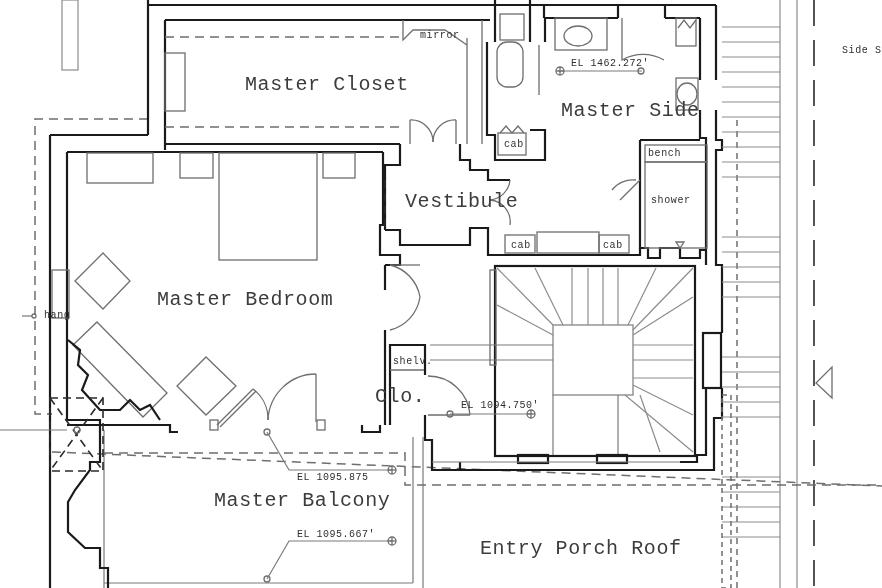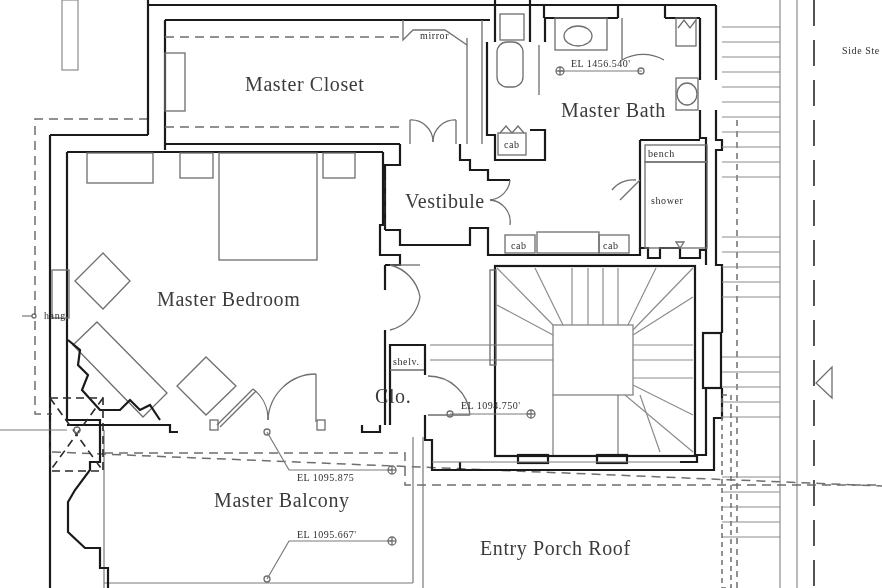--- a/index.html
+++ b/index.html
@@ -4,21 +4,21 @@
 <style>
   html, body { margin: 0; padding: 0; background: #ffffff; }
   body { width: 882px; height: 588px; overflow: hidden; position: relative; }
   #plan { position: absolute; left: 0; top: 0; width: 882px; height: 588px; }
   .wall { stroke: #1a1a1a; stroke-width: 2.2; fill: none; }
   .thin { stroke: #7a7a7a; stroke-width: 1.2; fill: none; }
   .fix { stroke: #6e6e6e; stroke-width: 1.3; fill: none; }
   .dash { stroke: #6e6e6e; stroke-width: 1.5; fill: none; stroke-dasharray: 9 6; }
   .dashk { stroke: #2a2a2a; stroke-width: 1.6; fill: none; stroke-dasharray: 8 5; }
   .grey { stroke: #8c8c8c; stroke-width: 1.2; fill: none; }
-  .lbl { position: absolute; font-family: Liberation Serif, serif; color: #3c3c3c; white-space: nowrap; letter-spacing: 0.6px; }
+  .lbl { position: absolute; font-family: Liberation Mono, monospace; color: #3c3c3c; white-space: nowrap; letter-spacing: 0.6px; }
   .room { font-size: 20px; }
   .small { font-size: 10px; color: #2e2e2e; }
   .el { font-size: 10px; color: #2e2e2e; letter-spacing: 0.5px; }
 </style>
 </head>
 <body>
 
 <svg id="plan" viewBox="0 0 882 588" xmlns="http://www.w3.org/2000/svg">
 
   <g>
@@ -268,33 +268,33 @@
       <line class="fix" x1="388" y1="541" x2="396" y2="541"></line>
       <line class="fix" x1="392" y1="537" x2="392" y2="545"></line>
   </g>
   <g>
     <line class="thin" x1="22" y1="316" x2="32" y2="316"></line>
     <circle class="fix" cx="34" cy="316" r="2"></circle>
   </g>
 </svg>
 
 <div class="lbl room" style="left:245px;top:73px;">Master Closet</div>
-<div class="lbl room" style="left:561px;top:99px;">Master Bath</div>
+<div class="lbl room" style="left:561px;top:99px;">Master Side</div>
 <div class="lbl room" style="left:405px;top:190px;">Vestibule</div>
 <div class="lbl room" style="left:157px;top:288px;">Master Bedroom</div>
 <div class="lbl room" style="left:375px;top:385px;">Clo.</div>
 <div class="lbl room" style="left:214px;top:489px;">Master Balcony</div>
 <div class="lbl room" style="left:480px;top:523px;margin-top:14px;">Entry Porch Roof</div>
 <div class="lbl small" style="left:842px;top:45px;">Side Ste</div>
 
 <div class="lbl small" style="left:420px;top:30px;">mirror</div>
 <div class="lbl small" style="left:504px;top:139px;">cab</div>
 <div class="lbl small" style="left:511px;top:240px;">cab</div>
 <div class="lbl small" style="left:603px;top:240px;">cab</div>
 <div class="lbl small" style="left:648px;top:148px;">bench</div>
 <div class="lbl small" style="left:651px;top:195px;">shower</div>
 <div class="lbl small" style="left:393px;top:356px;">shelv.</div>
 <div class="lbl small" style="left:0px;top:310px;margin-left:44px;">hang</div>
 
-<div class="lbl el" style="left:571px;top:58px;">EL 1456.540'</div>
+<div class="lbl el" style="left:571px;top:58px;">EL 1462.272'</div>
 <div class="lbl el" style="left:461px;top:400px;">EL 1094.750'</div>
 <div class="lbl el" style="left:297px;top:460px;margin-top:12px;">EL 1095.875</div>
 <div class="lbl el" style="left:297px;top:529px;">EL 1095.667'</div>
 
 </body></html>

